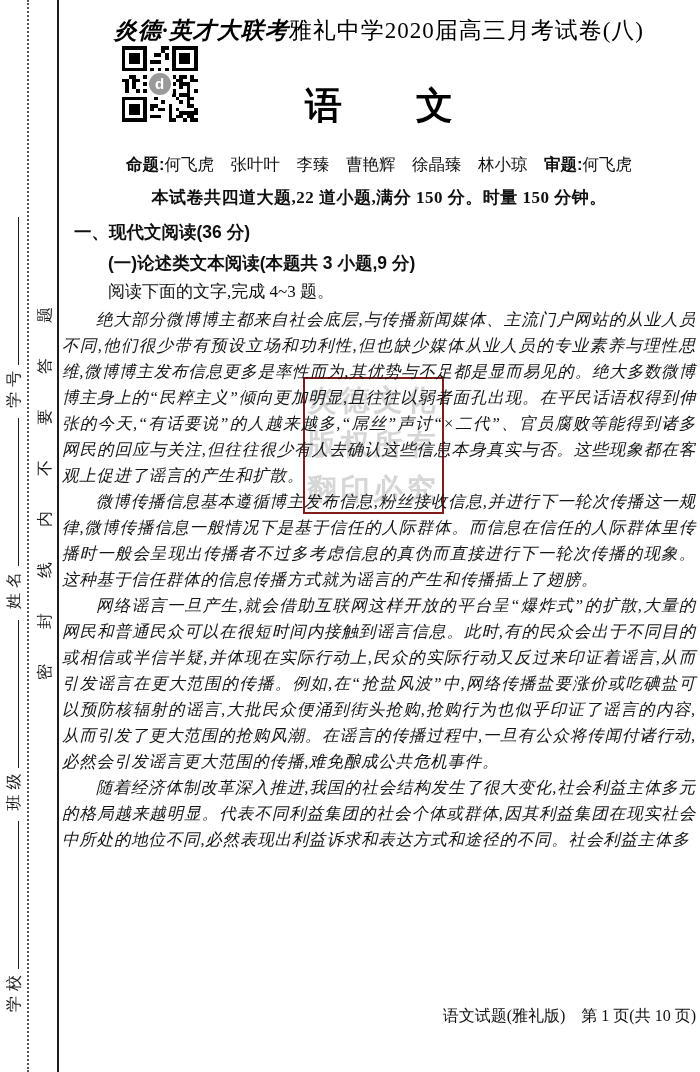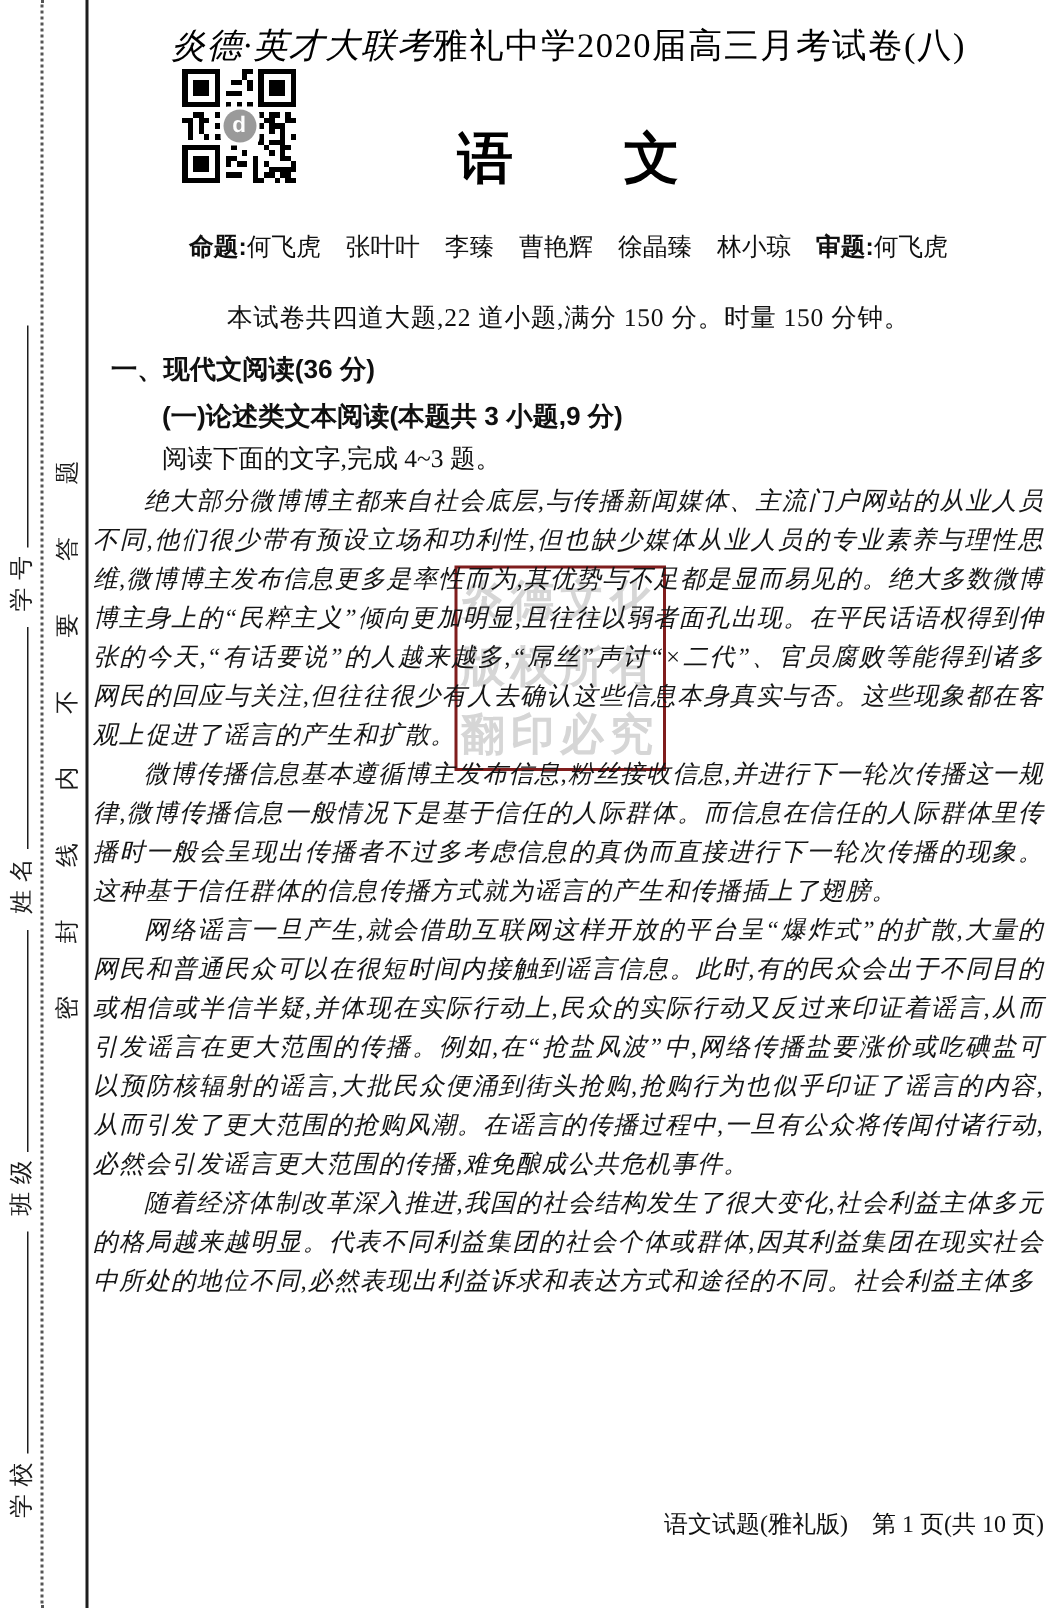--- a/index.html
+++ b/index.html
@@ -21,38 +21,38 @@
   .watermark { position:absolute; left:303px; top:377px; width:141px; height:137px;
                border:2px solid #7f1d1d; z-index:1; display:flex; flex-direction:column;
                justify-content:space-around; align-items:center; color:#d6d6d6;
                font-size:29px; letter-spacing:4px; font-weight:bold;
                font-family:"Liberation Serif", serif; pointer-events:none; }
 
   
   .content { position:absolute; left:62px; top:0; width:634px; z-index:2; }
 
   .exam-title { margin-top:15px; text-align:center; font-size:23px; letter-spacing:1px; color:#000; }
-  .exam-title .script { font-weight:normal; font-style:italic; }
+  .exam-title .script { font-weight:bold; font-style:italic; }
   .exam-title .rest   { font-weight:normal; }
 
   .qr { position:absolute; left:118px; top:46px; width:83px; height:76px; z-index:3; }
   .qr svg { width:100%; height:100%; }
   .qr-logo { position:absolute; left:50%; top:50%; width:26px; height:26px; margin:-13px 0 0 -13px;
              background:#fff; border-radius:5px; display:flex; align-items:center; justify-content:center; }
   .qr-logo .ring { width:22px; height:22px; border-radius:50%; background:#9a9a9a;
                    color:#ffffff; font-family:"Liberation Sans", sans-serif; font-weight:bold;
                    font-size:15px; line-height:22px; text-align:center; }
 
   .subject-title { margin-top:35px; text-align:center; font-size:37px; font-weight:bold;
                    font-family:"Liberation Sans", sans-serif; color:#000; }
 
   .setters-line { margin-top:23px; text-align:center; font-size:16.5px; }
   .setters-line .lbl { font-weight:bold; font-family:"Liberation Sans", sans-serif; }
 
-  .instructions { margin-top:24px; text-align:center; font-size:17px; letter-spacing:0.5px; }
+  .instructions { margin-top:10px; text-align:center; font-size:17px; letter-spacing:0.5px;font-weight:bold; }
 
   .h1 { margin-top:11px; margin-left:12px; font-size:17.5px; font-weight:bold;
         font-family:Liberation Sans, sans-serif; }
   .h2 { margin-top:7px; margin-left:46px; font-size:17.5px; font-weight:bold;
         font-family:"Liberation Sans", sans-serif; }
   .lead { margin-top:5px; margin-left:46px; font-size:17px; }
 
   .passage { margin-top:4px; }
   .passage p { font-size:16.5px; line-height:26px; text-align:justify;
                text-indent:34px; letter-spacing:0.8px; font-style:italic;

